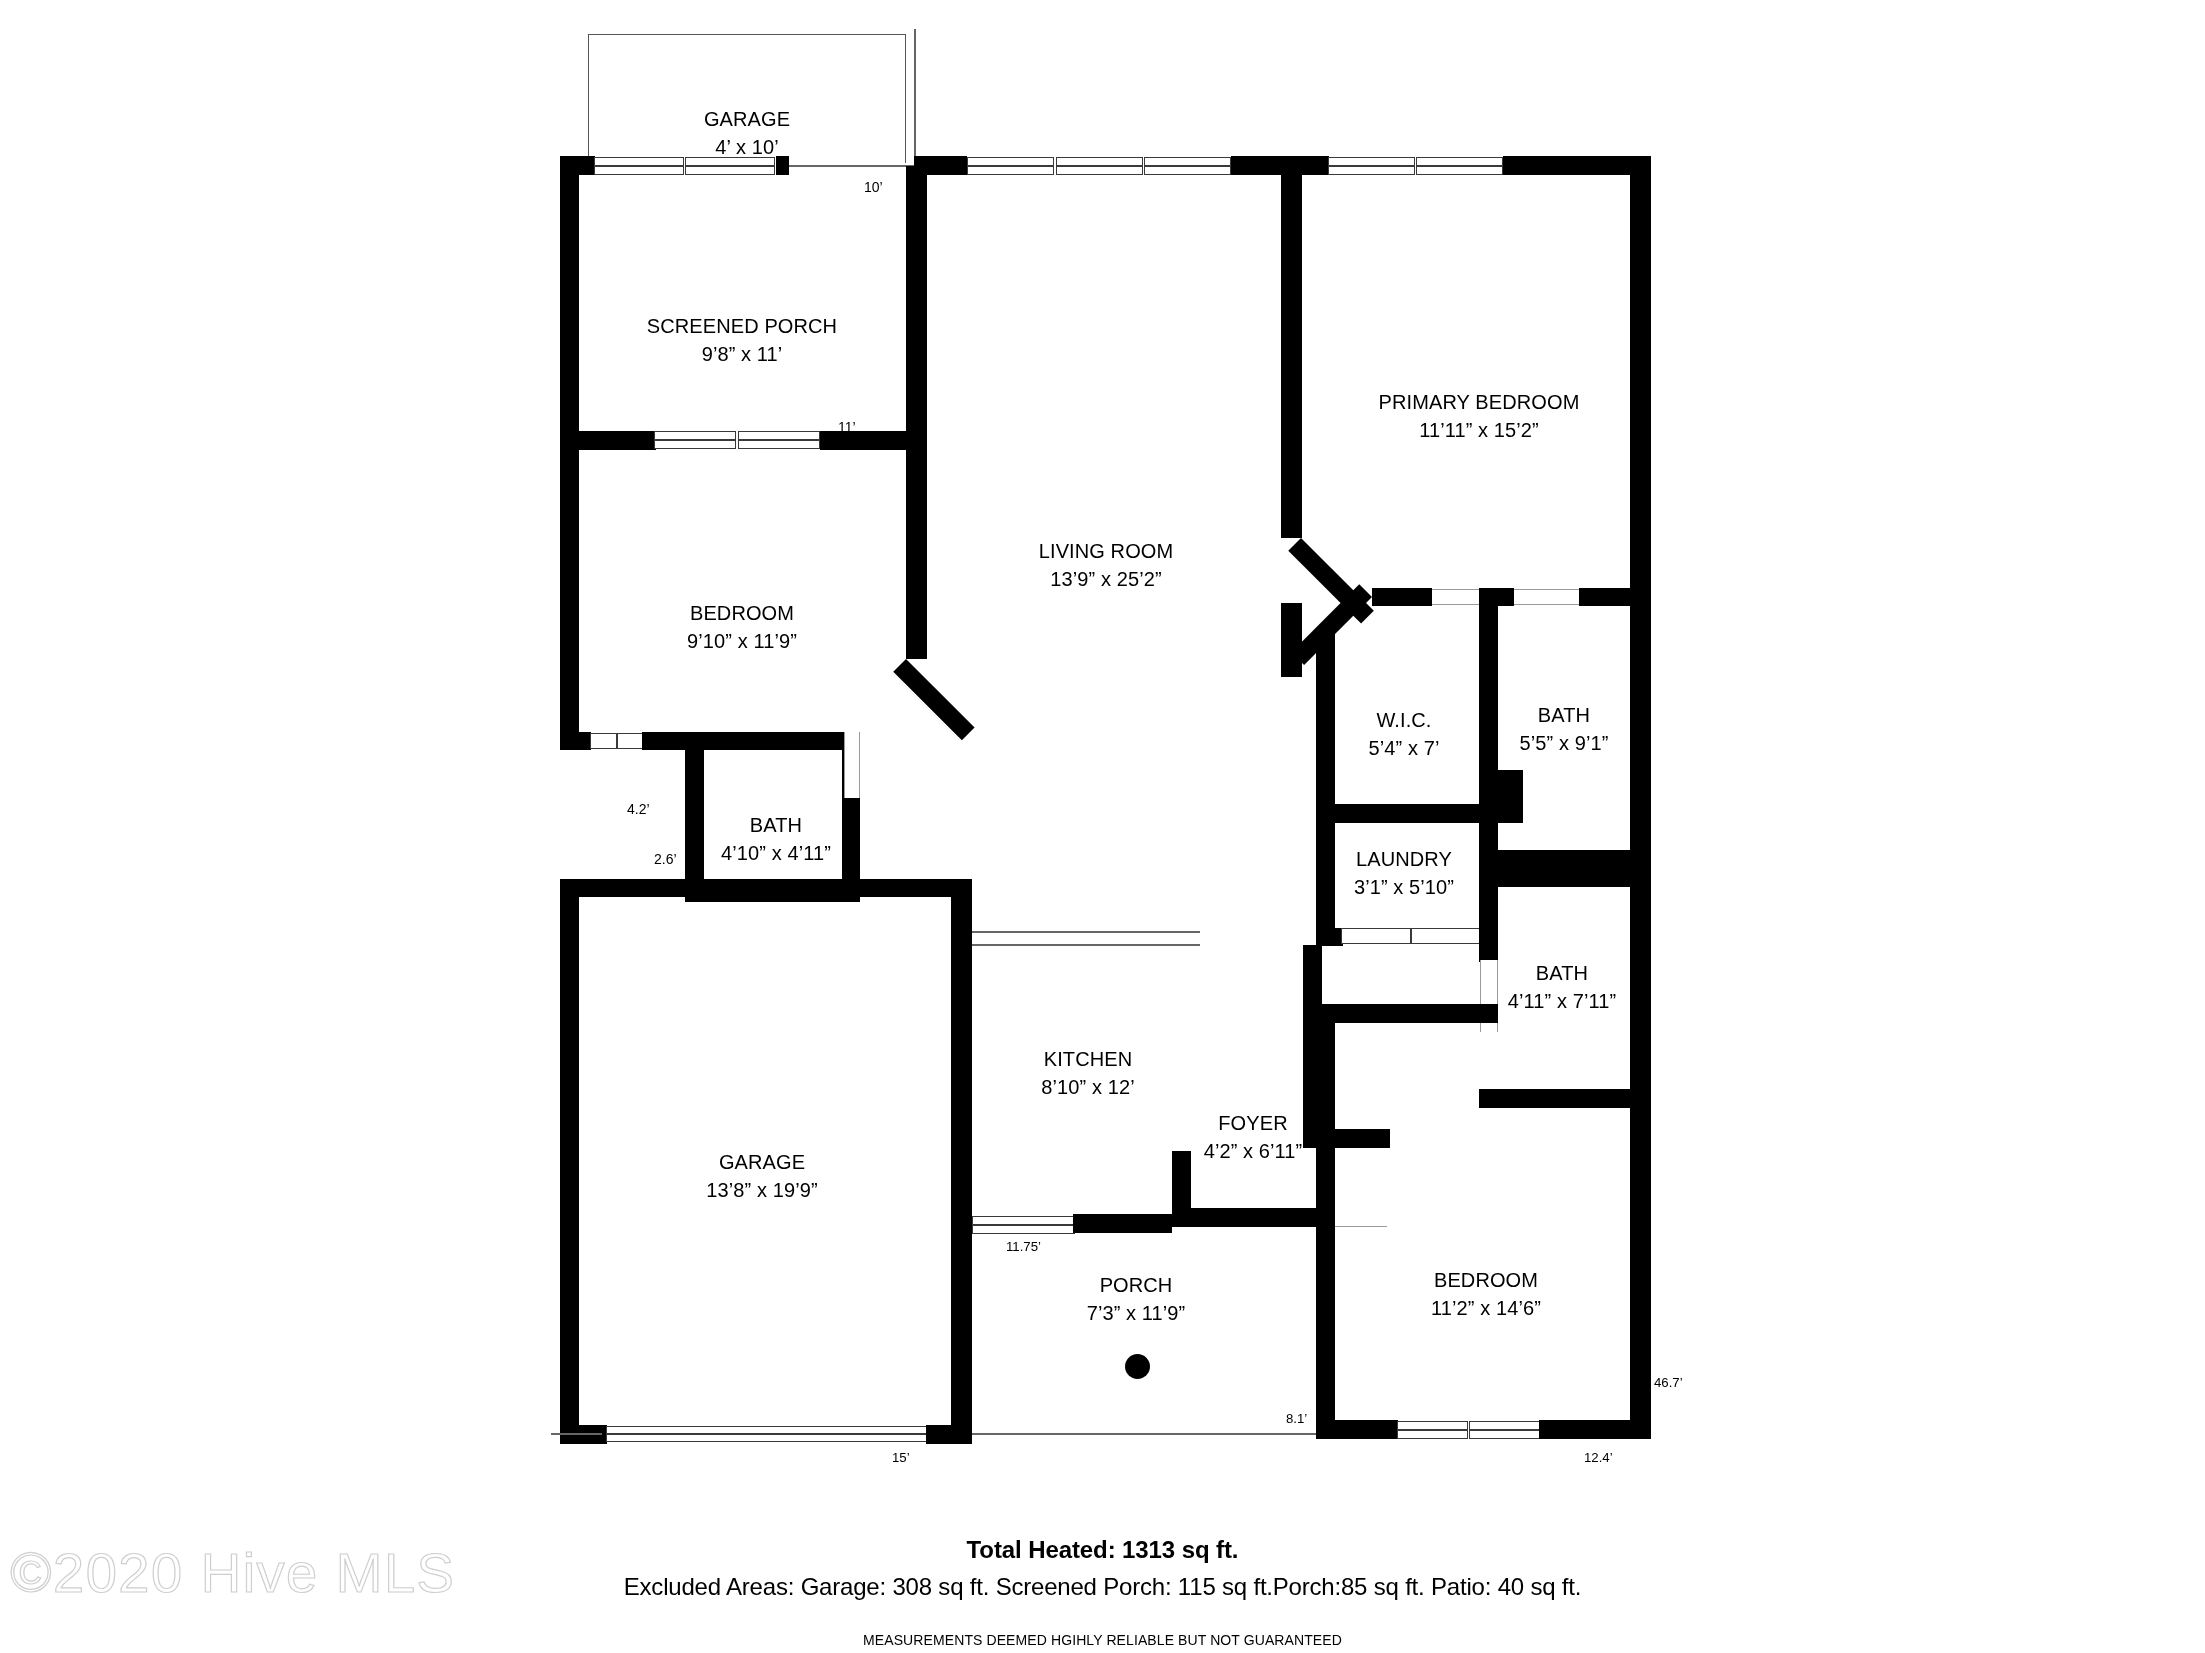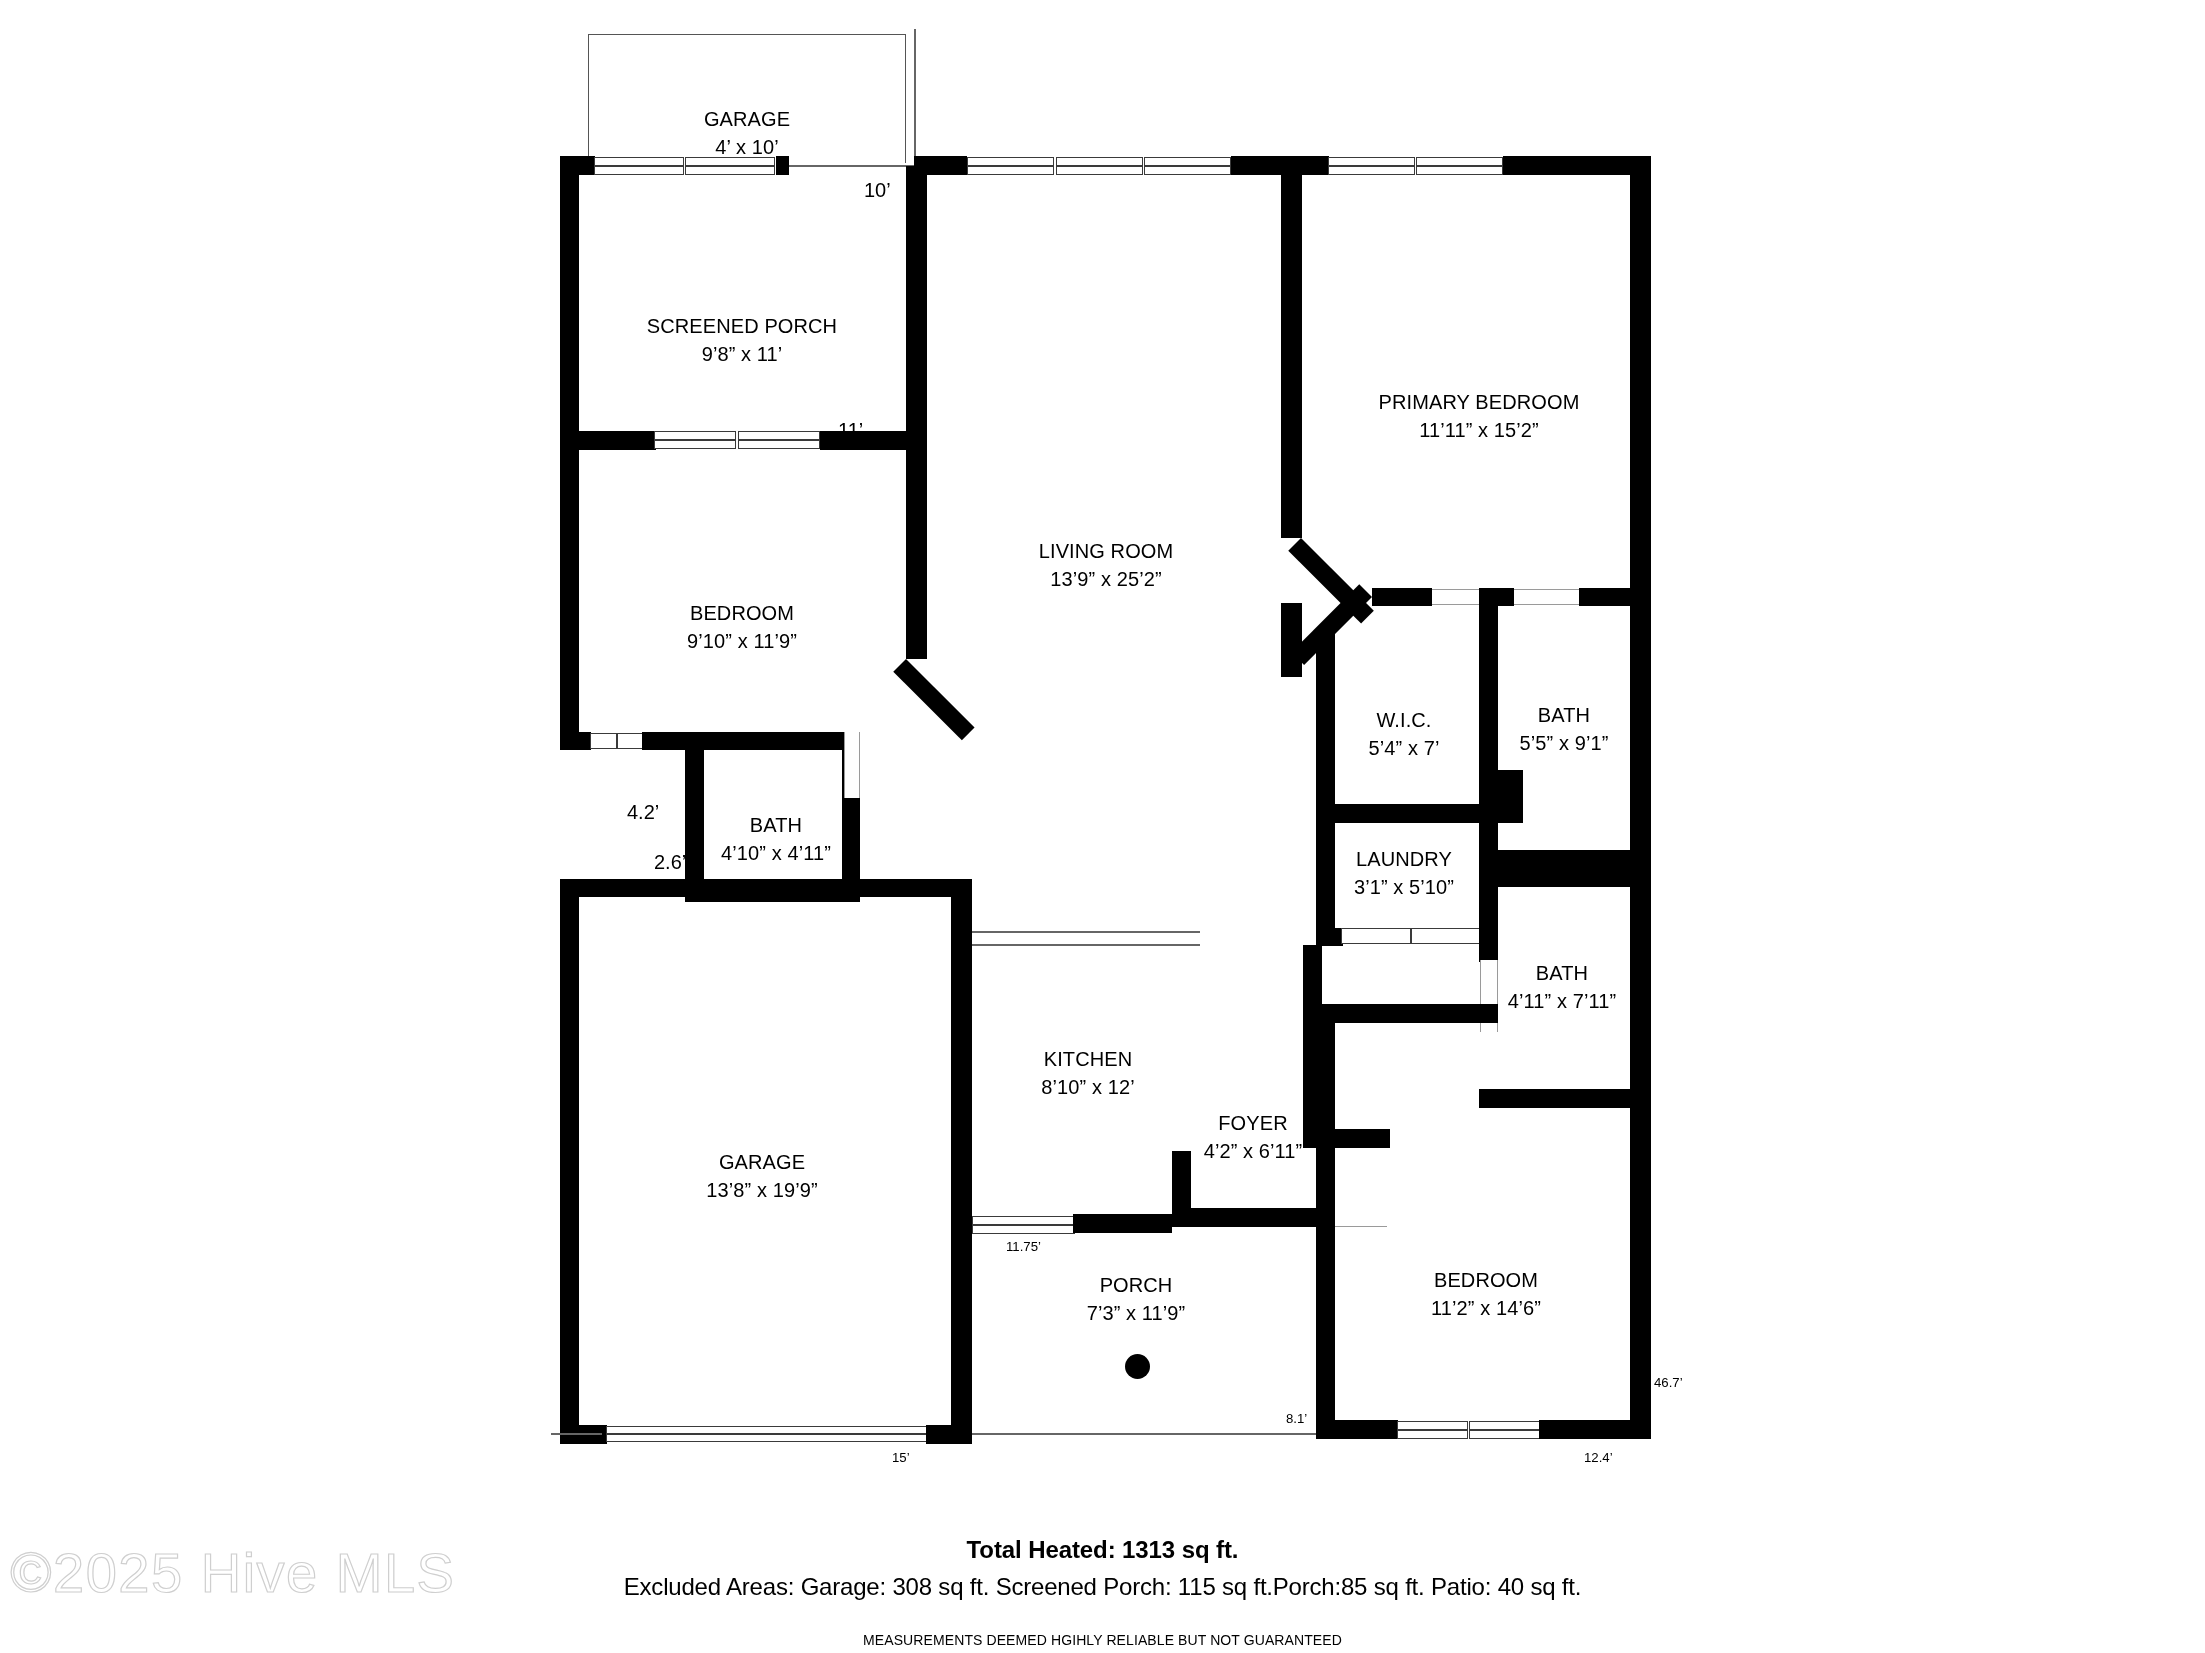--- a/index.html
+++ b/index.html
@@ -114,21 +114,21 @@
     letter-spacing: 0.1px;
     white-space: nowrap;
     transform: translateX(-50%);
   }
   .room-label .name { display: block; }
   .room-label .dims { display: block; }
 
   
   .dim {
     position: absolute;
-    font-size: 20px;
+    font-size: 14px;
     white-space: nowrap;
     color: #000000;
   }
   .dim.sm { font-size: 13.2px; }
 
   
   #footer {
     position: absolute;
     left: 0;
     top: 1536px;
@@ -393,14 +393,14 @@
   <div class="dim sm" style="left:1654px; top:1375px;">46.7’</div>
 
 </div>
 
 <div id="footer">
   <div id="total-heated">Total Heated: 1313 sq ft.</div>
   <div id="excluded-areas">Excluded Areas: Garage: 308 sq ft. Screened Porch: 115 sq ft.Porch:85 sq ft. Patio: 40 sq ft.</div>
   <div id="disclaimer">MEASUREMENTS DEEMED HGIHLY RELIABLE BUT NOT GUARANTEED</div>
 </div>
 
-<div id="watermark">©2025 Hive MLS</div>
+<div id="watermark">©2020 Hive MLS</div>
 
 
 </body></html>

